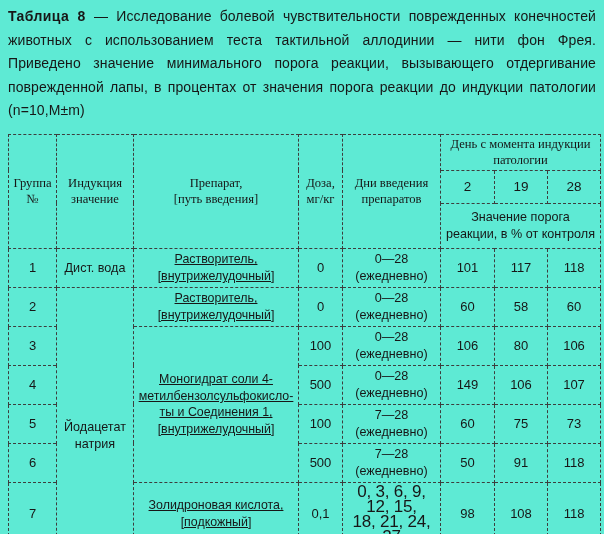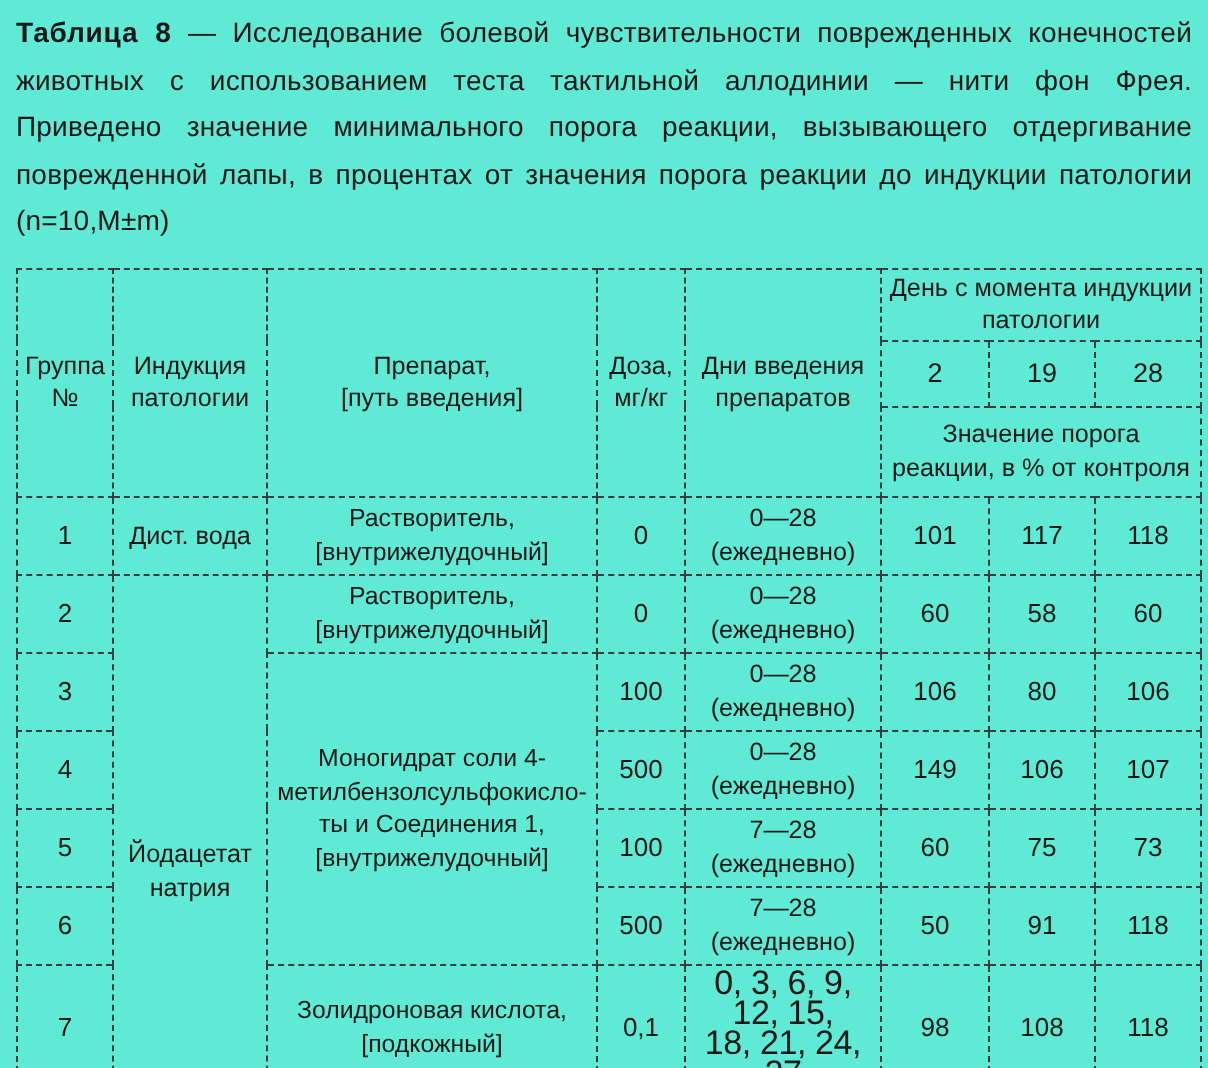--- a/index.html
+++ b/index.html
@@ -39,27 +39,27 @@
     border: 1px dashed #3d3d3d;
     text-align: center;
     vertical-align: middle;
     white-space: pre-line;
     padding: 1px 2px;
     font-weight: normal;
     font-size: 12.6px;
     line-height: 16.5px;
     overflow: hidden;
   }
-  tr.h1 th { height: 32px; }
+  tr.h1 th { height: 32px; font-family: Liberation Serif, serif; }
   tr.h2 th { height: 30px; font-size: 13.5px; }
   tr.h3 th { height: 42px; }
   tr.datarow { height: 39px; }
   td.num, td.val, td.dose { font-size: 13px; }
   td.days-list { font-size: 17px; letter-spacing: -0.2px; line-height: 15px; }
-  td.drugcell { font-size: 12.4px; }
+  td.drugcell { font-size: 12.4px; text-decoration: underline; }
 </style>
 </head>
 <body>
 
 <div class="page">
 
   <p class="caption"><b>Таблица 8</b> <span>— Исследование болевой чувствительности поврежденных конечностей животных с использованием теста тактильной аллодинии — нити фон Фрея. Приведено значение минимального порога реакции, вызывающего отдергивание поврежденной лапы, в процентах от значения порога реакции до индукции патологии (n=10,M±m)</span></p>
 
   <table class="data">
     <colgroup>
@@ -71,21 +71,21 @@
         <col style="width:54px">
         <col style="width:53px">
         <col style="width:53px">
     </colgroup>
 
     <tbody>
         <tr class="h1">
       <th rowspan="3">Группа
 №</th>
       <th rowspan="3">Индукция
-патологии</th>
+значение</th>
       <th rowspan="3">Препарат,
 [путь введения]</th>
       <th rowspan="3">Доза,
 мг/кг</th>
       <th rowspan="3">Дни введения
 препаратов</th>
       <th colspan="3">День с момента индукции
 патологии</th>
     </tr>
     <tr class="h2">

